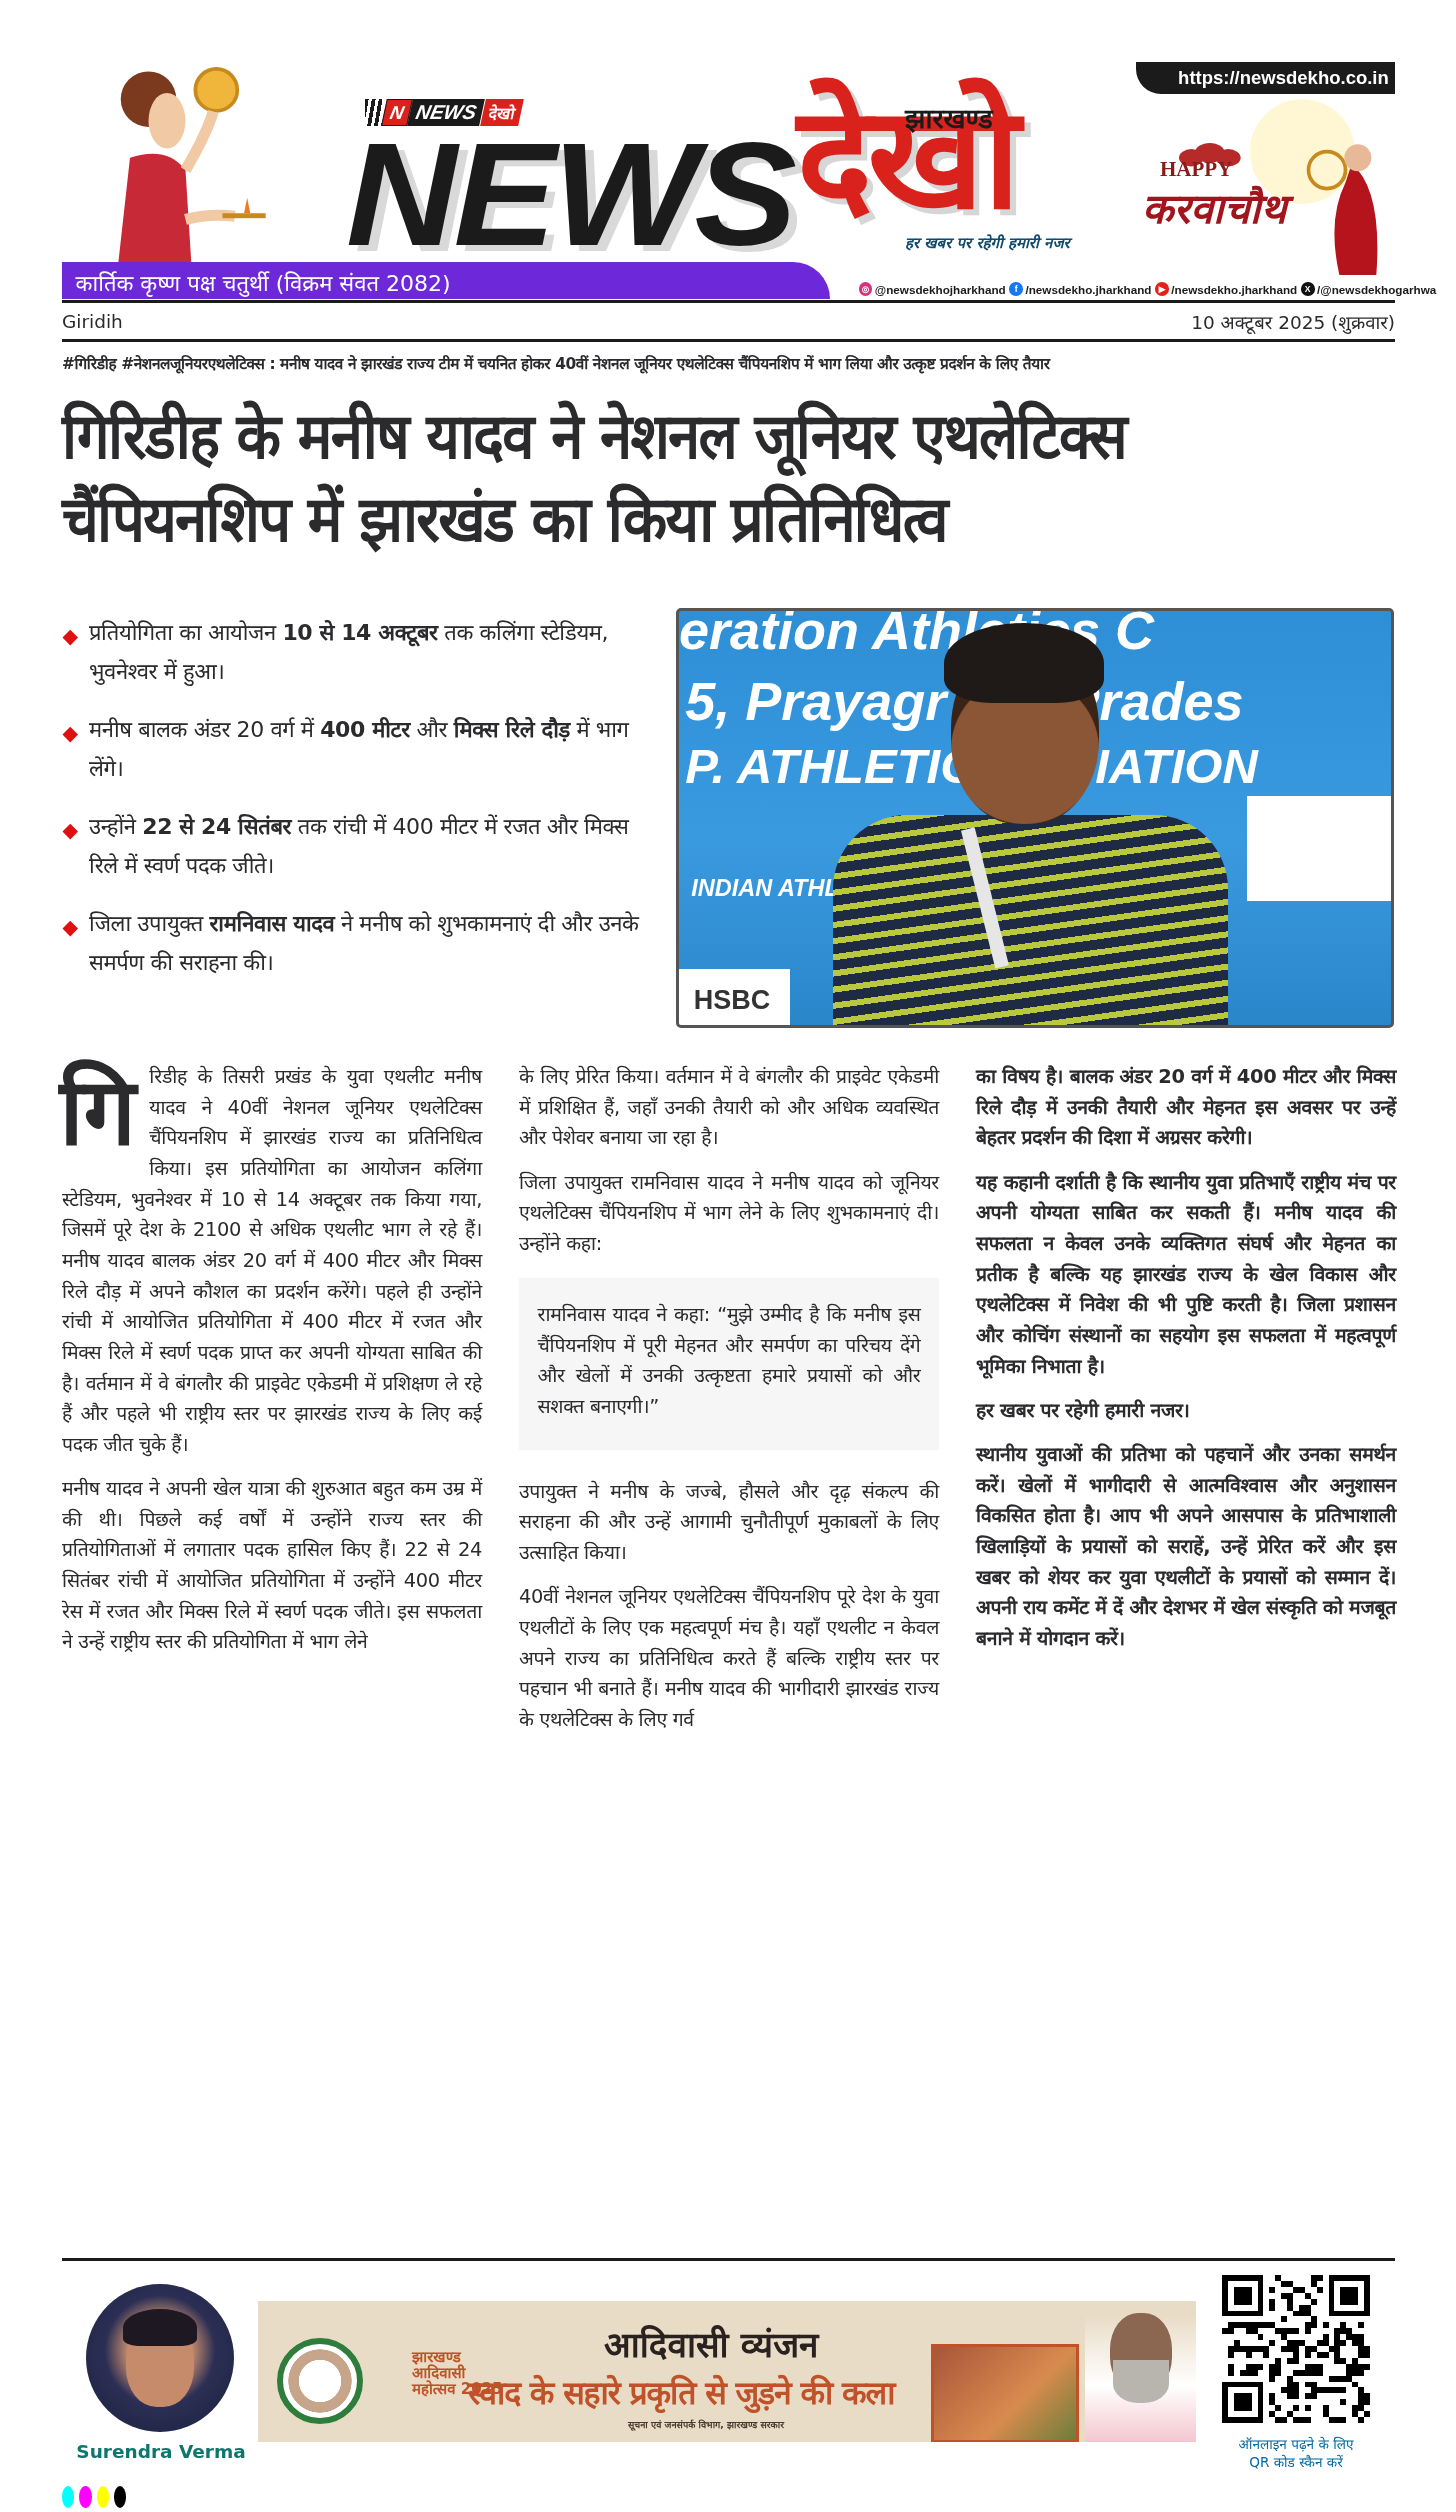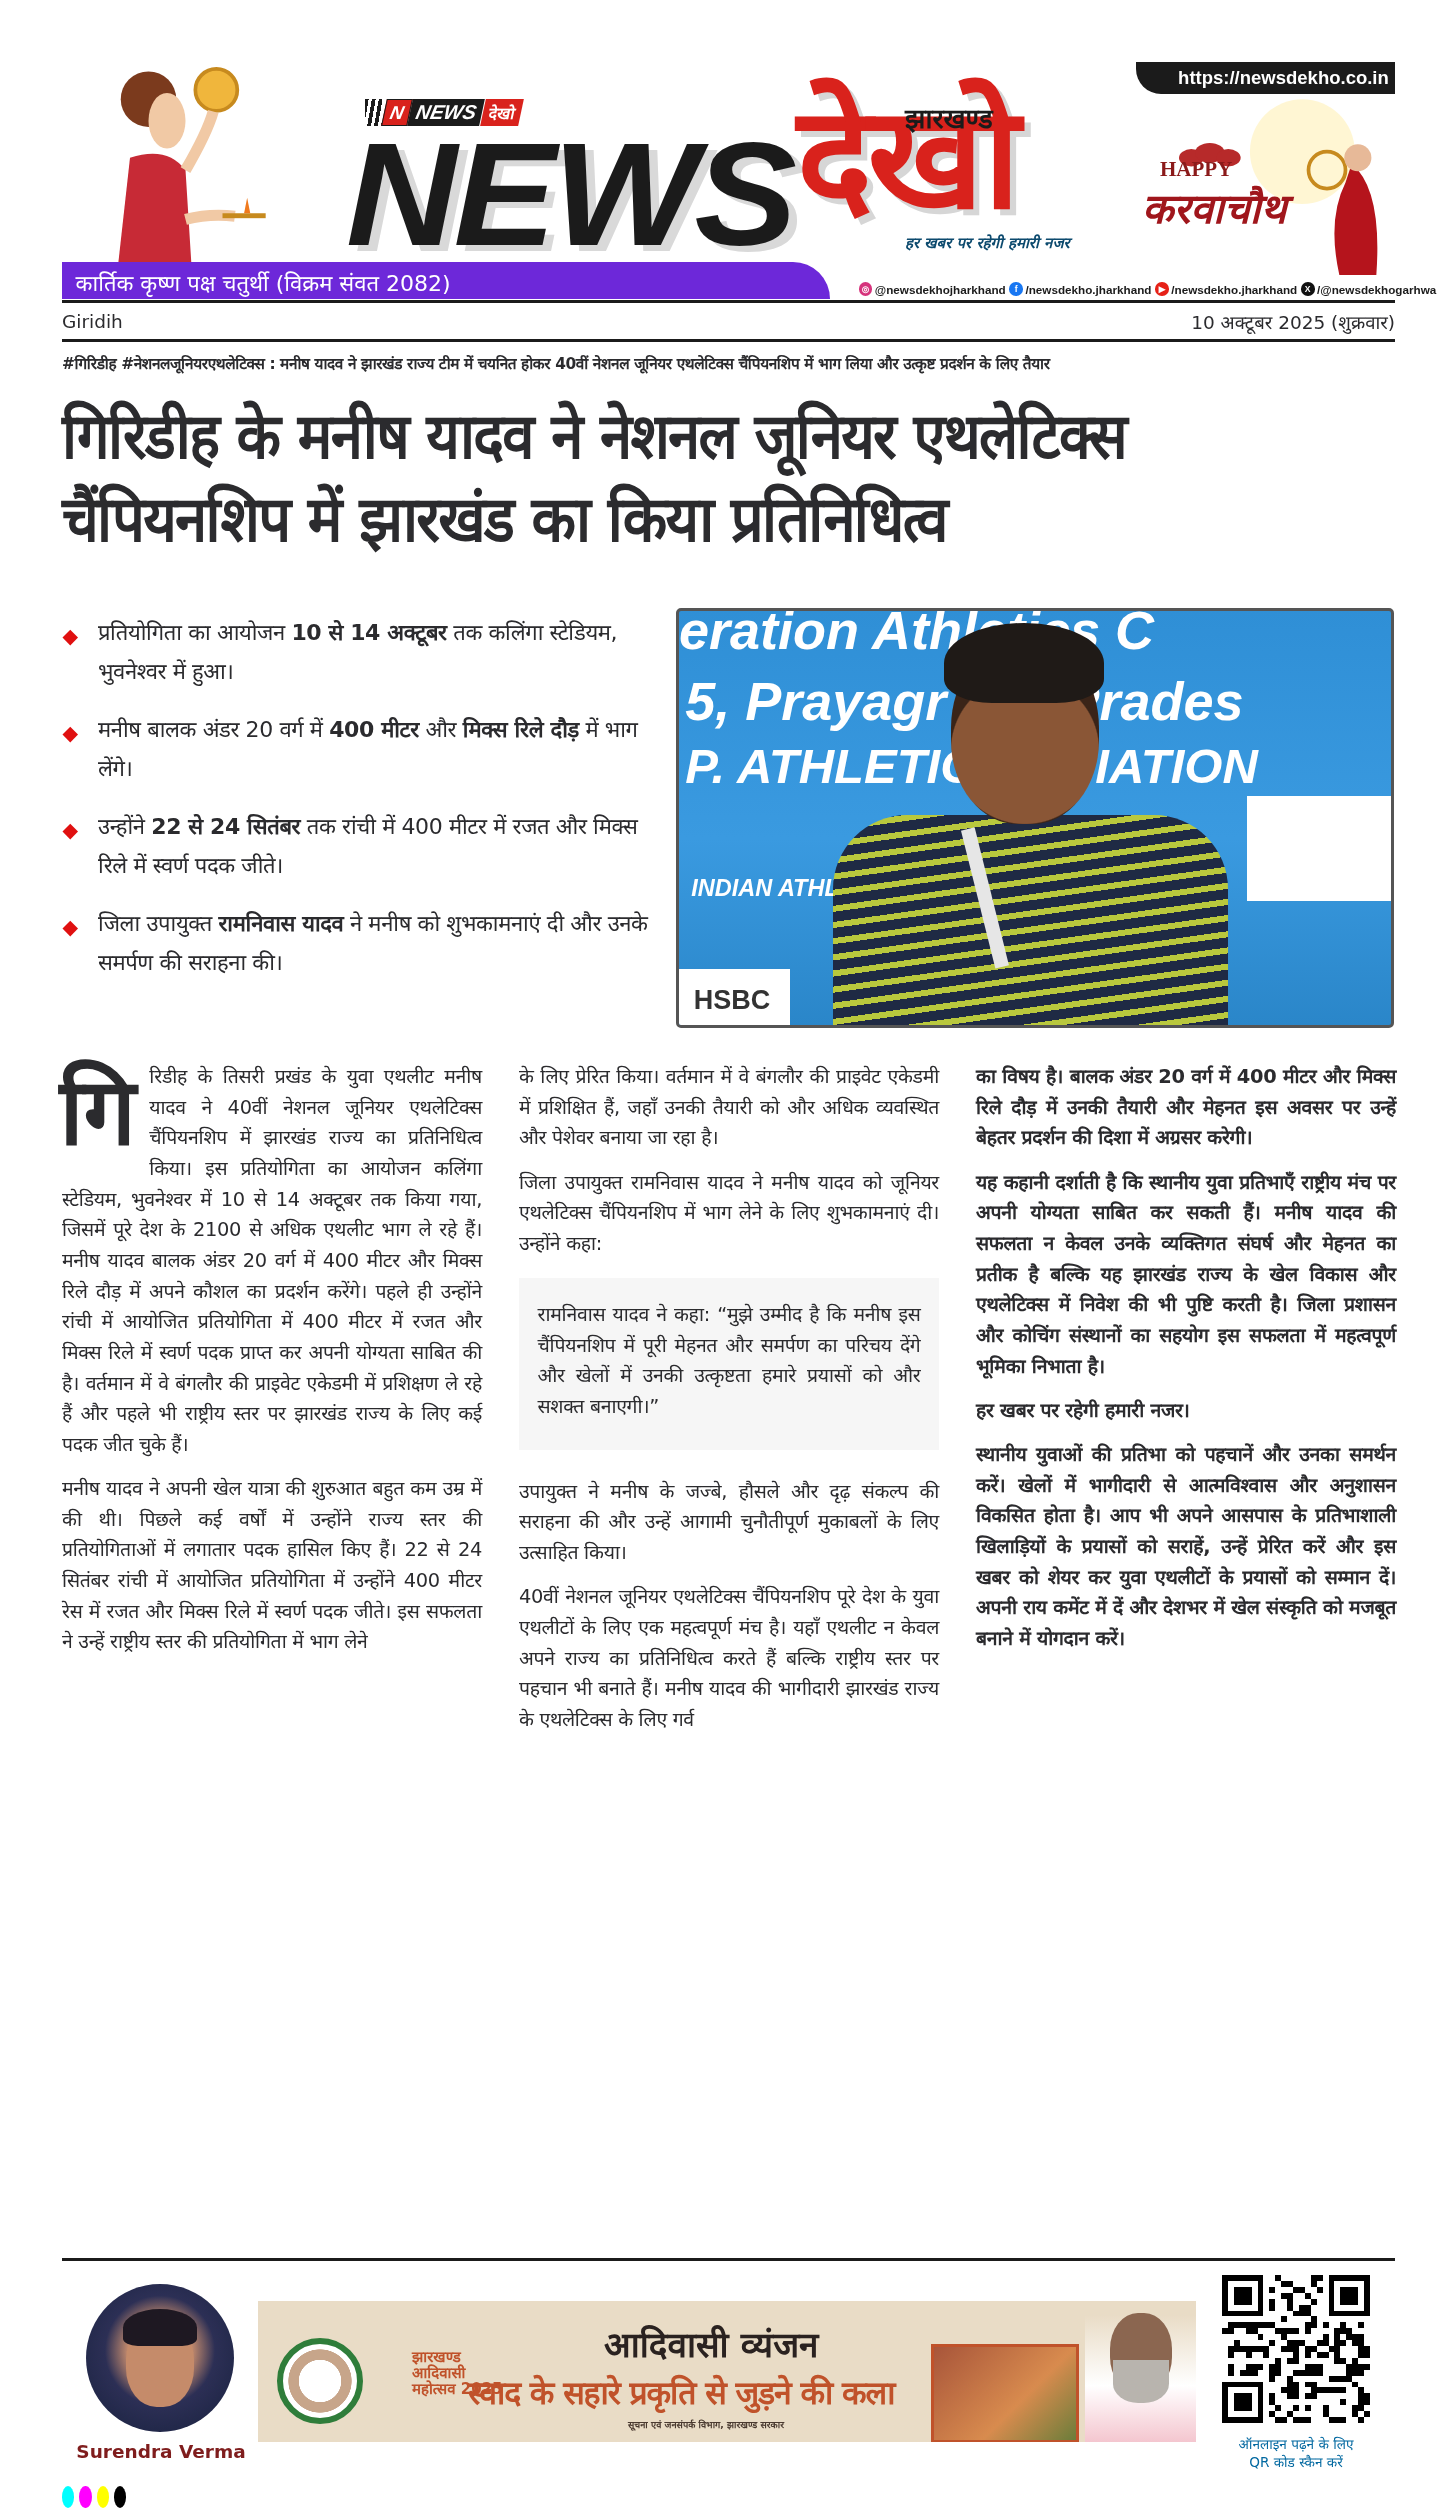--- a/index.html
+++ b/index.html
@@ -48,21 +48,21 @@
   .rule-date { position: absolute; left: 62px; top: 339px; width: 1333px; height: 3.1px; background: #1b1b1b; }
 
   .kicker { position: absolute; left: 62px; top: 353px; width: 1333px; font: bold 15.4px "DejaVu Sans", sans-serif;
     color: #2b2b2e; white-space: nowrap; overflow: hidden; letter-spacing: -0.4px; }
 
   .headline { position: absolute; left: 62px; top: 395px; width: 1358px; font: bold 63px/1.32 "DejaVu Sans", sans-serif;
     color: #2b2b2e; letter-spacing: -1.9px; transform-origin: left top; transform: scaleX(0.92); }
 
   
   .highlights { position: absolute; left: 62px; top: 614px; width: 593px; }
-  .hl-item { display: flex; align-items: flex-start; margin-bottom: 20px; gap: 9px; }
+  .hl-item { display: flex; align-items: flex-start; margin-bottom: 20px; }
   .hl-bullet { width: 16px; height: 16px; margin: 15px 11px 0 0; flex: none; }
   .hl-bullet::before { content: ""; display: block; width: 10.5px; height: 10.5px; background: #e01010; transform: rotate(45deg); margin: 2.5px; }
   .hl-text { font: 22px/1.75 "DejaVu Sans", sans-serif; color: #2b2b2e; letter-spacing: -0.4px; }
   .hl-text b { font-weight: bold; }
 
   .hero-photo { position: absolute; left: 676px; top: 608px; width: 718px; height: 420px; border: 3.1px solid #555;
     border-radius: 5px; overflow: hidden; background: linear-gradient(180deg, #2f8fd6 0%, #3a9ae0 55%, #2a86c9 100%); }
   .banner-line { position: absolute; left: 0; color: #ffffff; font: italic bold 54px "Liberation Sans", sans-serif; white-space: nowrap; }
   .sponsor-tile { position: absolute; background: #fff; }
   .athlete-head { position: absolute; left: 272px; top: 28px; width: 148px; height: 185px; border-radius: 48% 48% 45% 45%;
@@ -84,21 +84,21 @@
   .col3 { left: 914px; font-weight: bold; }
   .dropcap { float: left; font: bold 93px/0.9 "DejaVu Sans", sans-serif; color: #2b2b2e; margin: 8.6px 13.6px 0 -2.5px; }
   .quote-box { background: #f6f6f6; padding: 22px 18.5px 27px 18.5px; margin: 18.5px 0 27px 0; }
 
   
   .rule-foot { position: absolute; left: 62px; top: 2258px; width: 1333px; height: 3.1px; background: #1b1b1b; }
   .author-avatar { position: absolute; left: 86px; top: 2284px; width: 148px; height: 148px; border-radius: 50%;
     background: radial-gradient(circle at 50% 45%, #c98e6e 0 28%, #2c2f55 50%, #16203c 100%); overflow: hidden; }
   .author-avatar .face { position: absolute; left: 40px; top: 37px; width: 68px; height: 86px; border-radius: 45%; background: #c58b6a; }
   .author-avatar .hair { position: absolute; left: 37px; top: 25px; width: 74px; height: 37px; border-radius: 50% 50% 20% 20%; background: #1e1822; }
-  .author-name { position: absolute; left: 62px; top: 2441px; width: 198px; text-align: center; font: bold 18.5px "DejaVu Sans", sans-serif; color: #7f1d1d; }
+  .author-name { position: absolute; left: 62px; top: 2441px; width: 198px; text-align: center; font: bold 18.5px "DejaVu Sans", sans-serif; color: #0f766e; }
   .cmyk { position: absolute; left: 62px; top: 2486px; display: flex; gap: 5px; }
   .cmyk span { width: 12.3px; height: 22px; border-radius: 50%; display: block; }
 
   .ad-banner { position: absolute; left: 258px; top: 2301px; width: 938px; height: 141px; background: #e9dcc6; overflow: hidden; }
   .ad-emblem { position: absolute; left: 18.5px; top: 37px; width: 86px; height: 86px; border-radius: 50%; border: 6.2px solid #2f7d3a;
     background: radial-gradient(circle, #fff 0 40%, #c7a58a 41% 60%, #fff 61%); }
   .ad-fest { position: absolute; left: 154px; top: 49px; font: bold 22px/1.05 "DejaVu Sans", sans-serif; color: #c0522a; }
   .ad-title { position: absolute; left: 346px; top: 18.5px; font: bold 35px "DejaVu Sans", sans-serif; color: #2a2220; }
   .ad-sub { position: absolute; left: 210px; top: 69px; font: bold 32px "DejaVu Sans", sans-serif; color: #c0522a; letter-spacing: -1.2px; }
   .ad-credit { position: absolute; left: 370px; top: 117px; font: bold 9.3px "DejaVu Sans", sans-serif; color: #4a3a30; }

